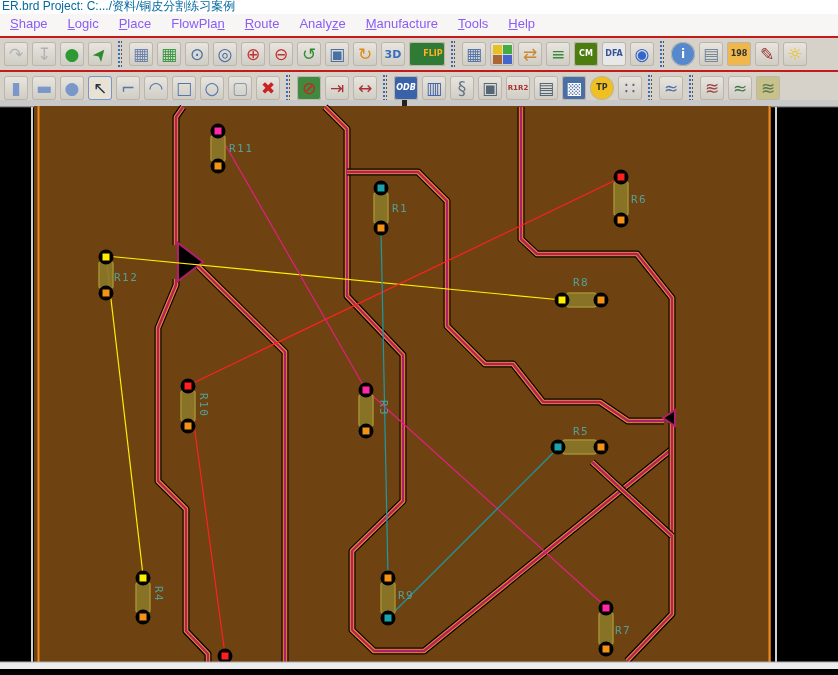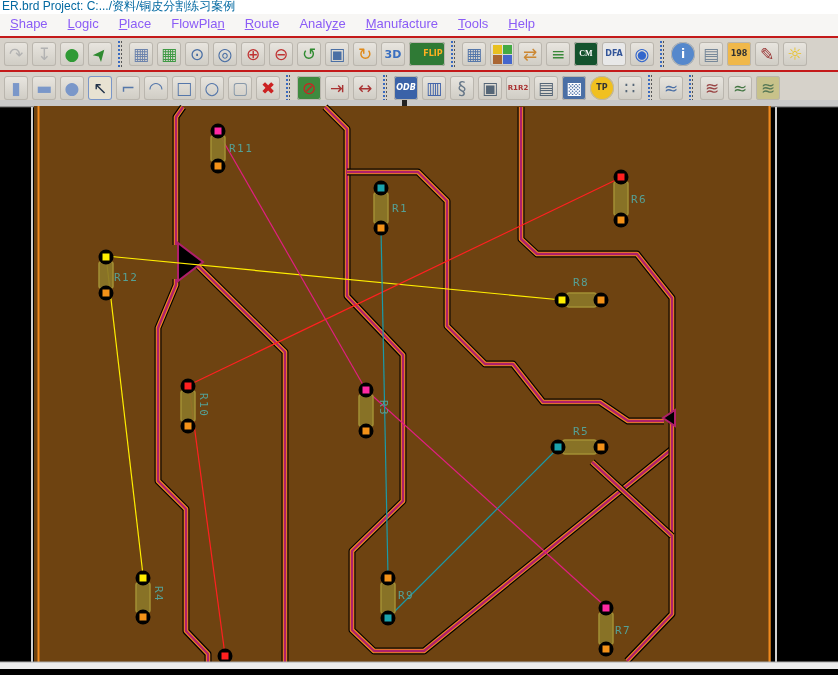--- a/index.html
+++ b/index.html
@@ -108,21 +108,21 @@
           <i style="background: rgb(170, 102, 51);"></i>
           <i style="background: rgb(68, 102, 204);"></i>
         </div>
       </div>
       <div class="tbicon">
         <span style="color: rgb(204, 136, 51);">⇄</span>
       </div>
       <div class="tbicon">
         <span style="color: rgb(58, 138, 58);">≡</span>
       </div>
-      <div class="tbicon txt" style="background: #14532d; font-family: Liberation Serif, serif;">
+      <div class="tbicon txt" style="background: #4d7c0f;">
         <span style="color: rgb(255, 255, 255);">CM</span>
       </div>
       <div class="tbicon txt" style="background: rgb(232, 232, 232);">
         <span style="color: rgb(51, 85, 153);">DFA</span>
       </div>
       <div class="tbicon">
         <span style="color: rgb(51, 102, 204);">◉</span>
       </div>
       <div class="tbsep"></div>
       <div class="tbicon txt" style="background: rgb(85, 136, 204); border-radius: 50%;">

